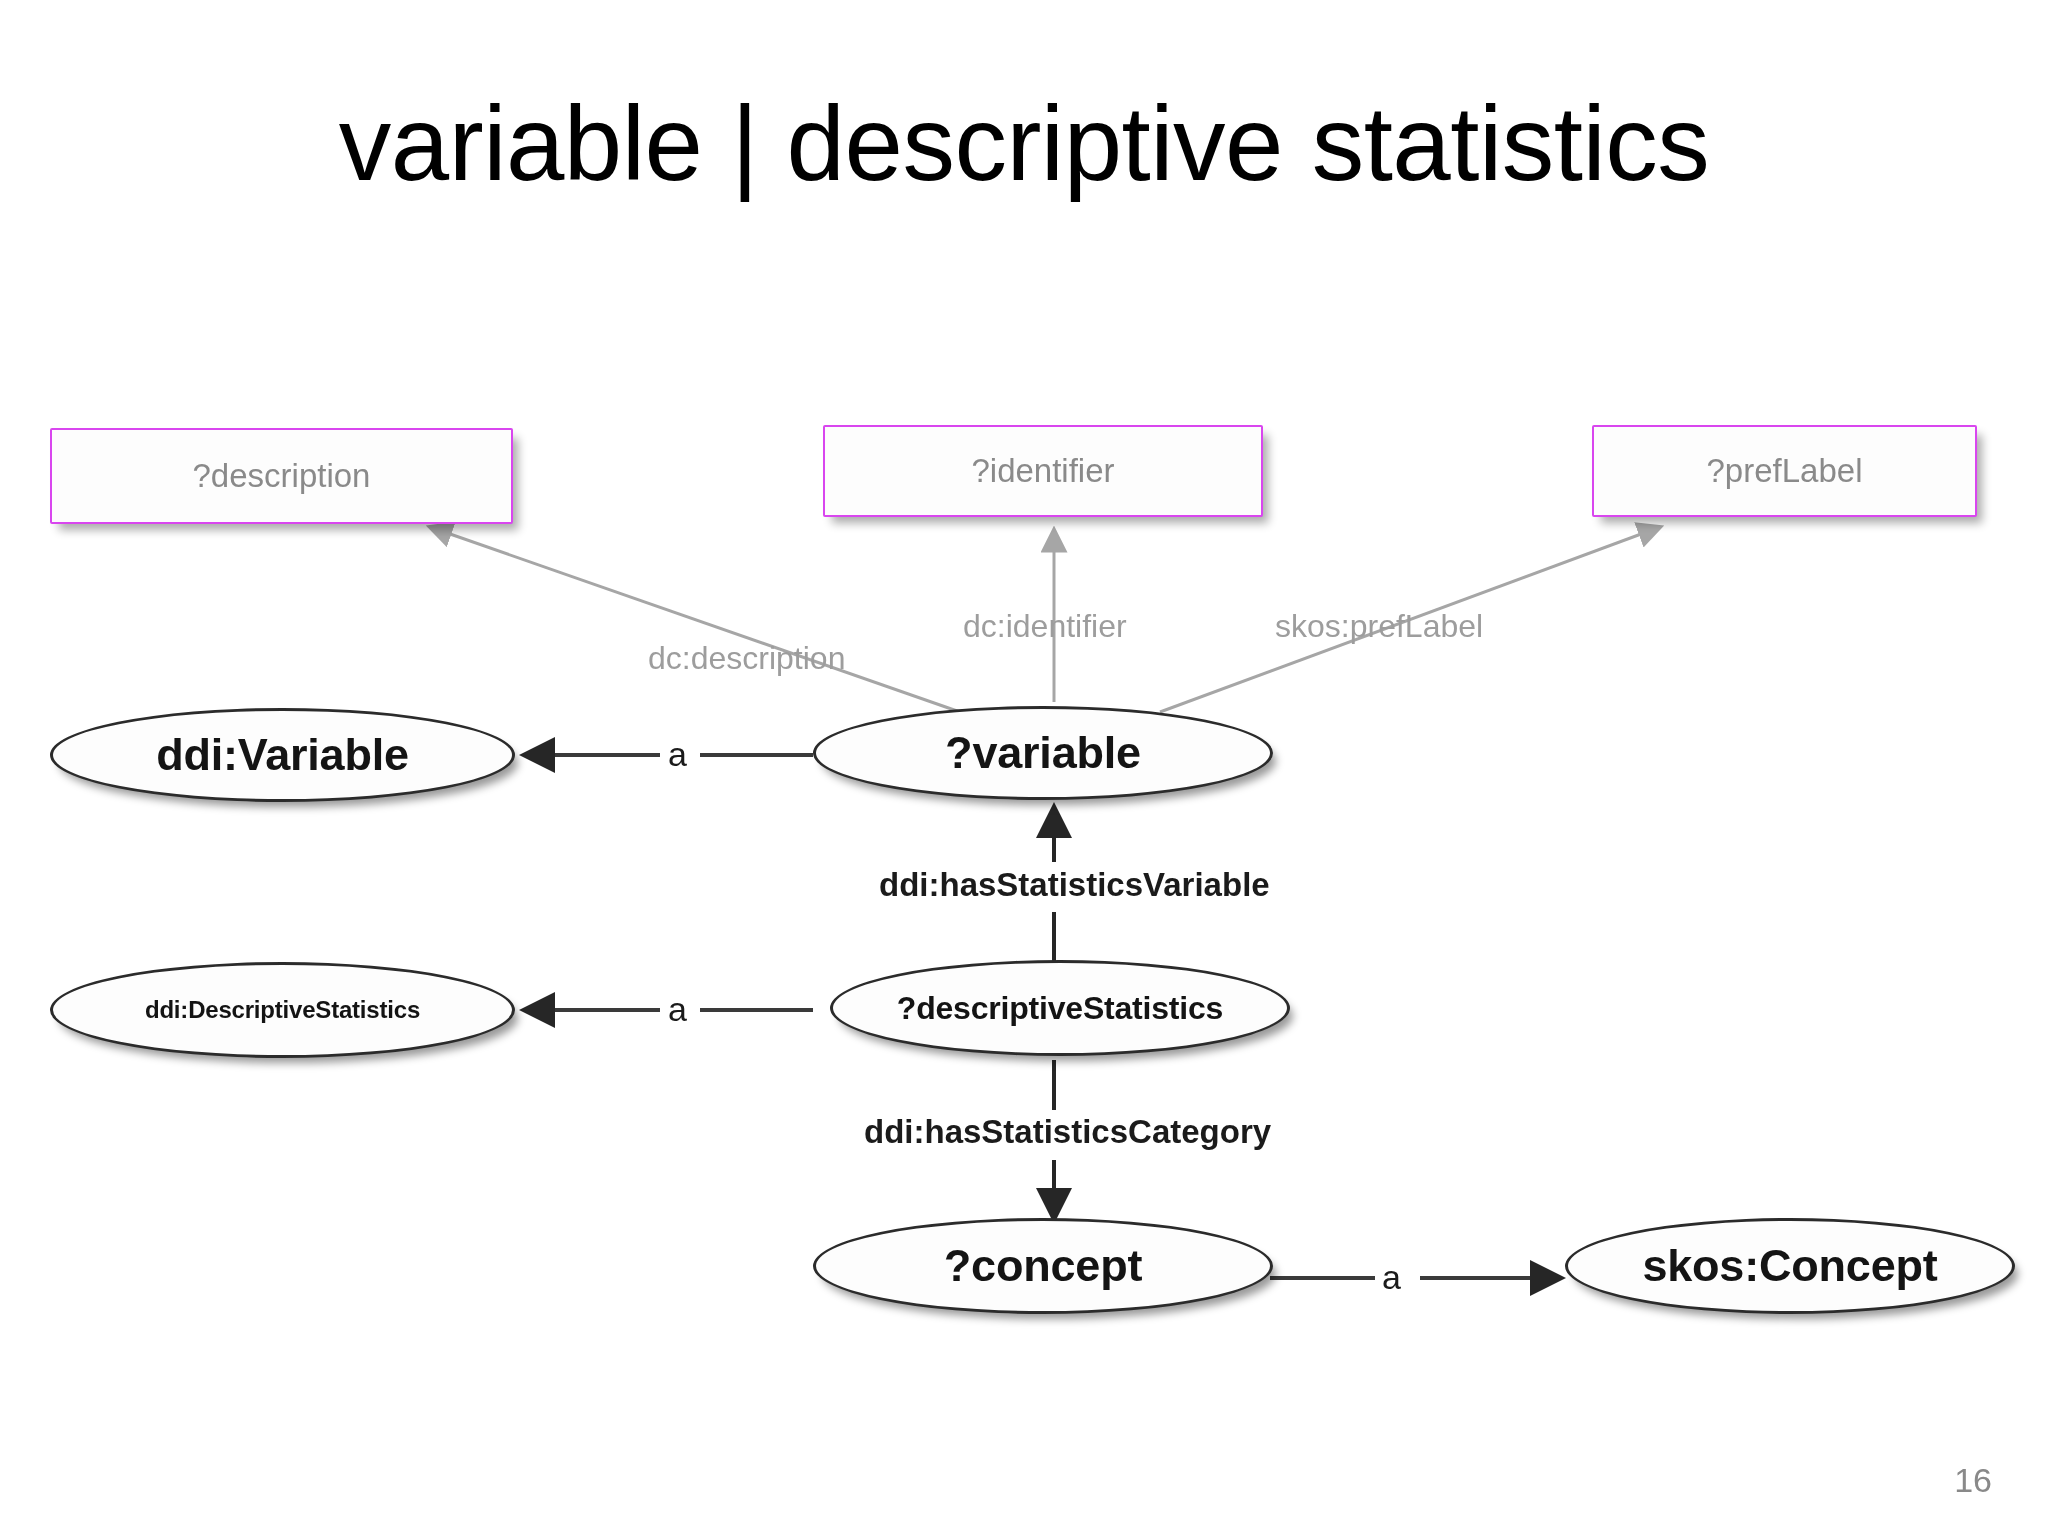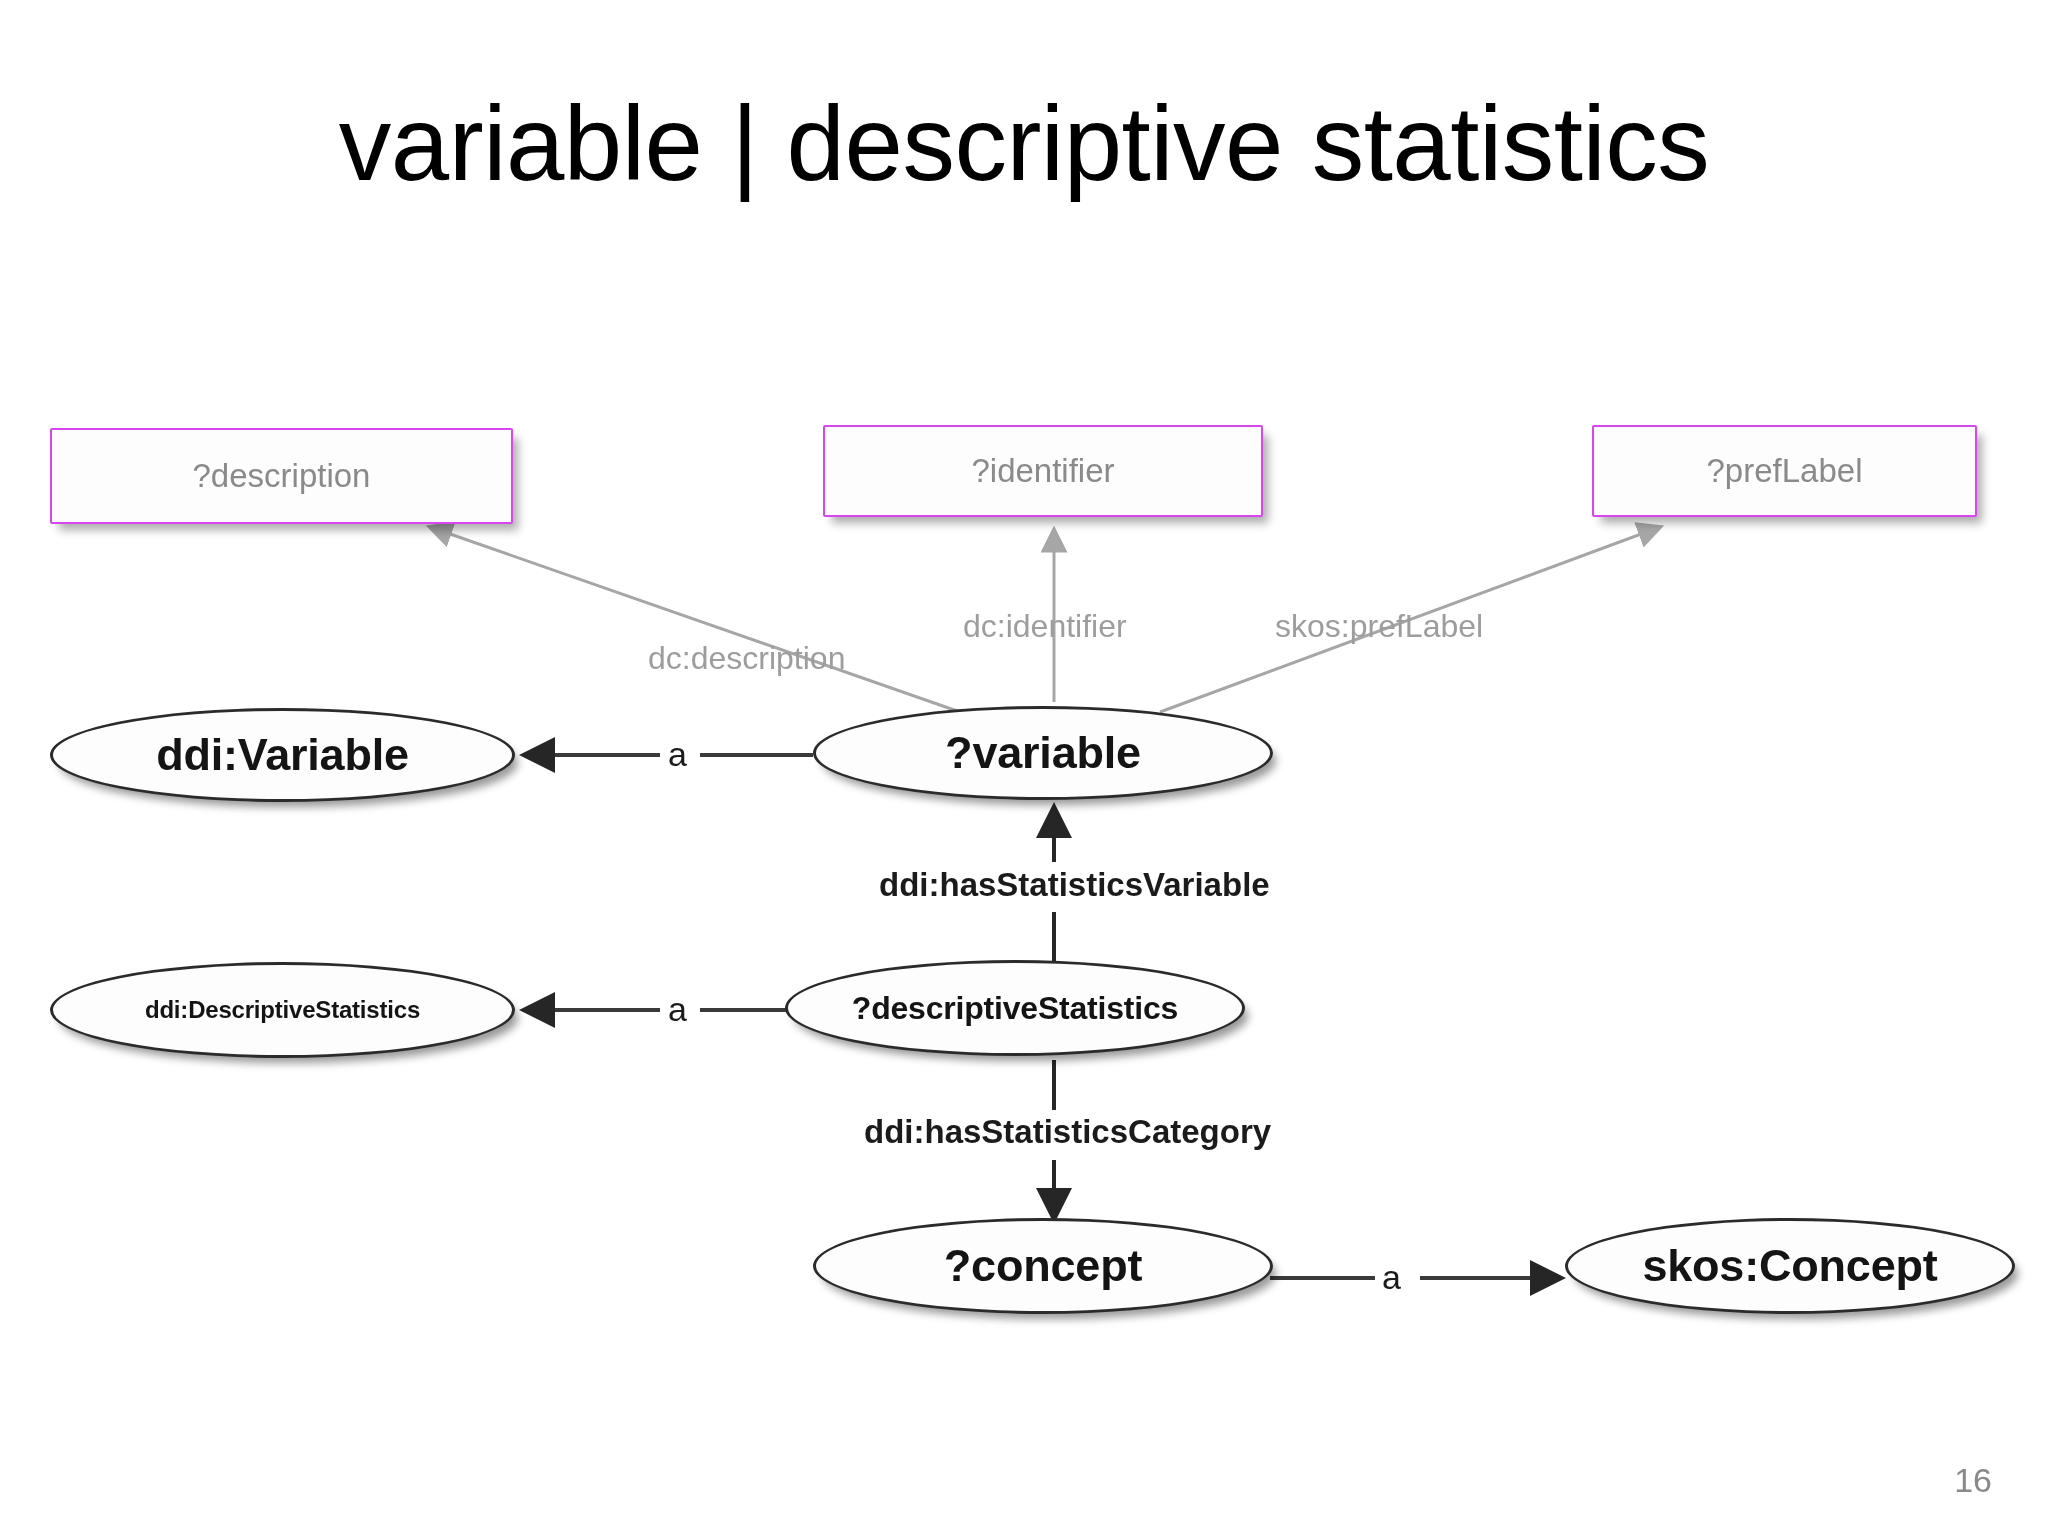--- a/index.html
+++ b/index.html
@@ -165,21 +165,21 @@
   </div>
 
   <div class="node node-ellipse" style="left:813px; top:706px; width:460px; height:94px;text-align:center;">
     <span>?variable</span>
   </div>
 
   <div class="node node-ellipse" style="left:50px; top:962px; width:465px; height:96px; font-size:24px;">
     <span>ddi:DescriptiveStatistics</span>
   </div>
 
-  <div class="node node-ellipse" style="left:785px; top:960px; width:460px; height:96px; font-size:32px;">
+  <div class="node node-ellipse" style="left:830px; top:960px; width:460px; height:96px; font-size:32px;">
     <span>?descriptiveStatistics</span>
   </div>
 
   <div class="node node-ellipse" style="left:813px; top:1218px; width:460px; height:96px;">
     <span>?concept</span>
   </div>
 
   <div class="node node-ellipse" style="left:1565px; top:1218px; width:450px; height:96px;">
     <span>skos:Concept</span>
   </div>

